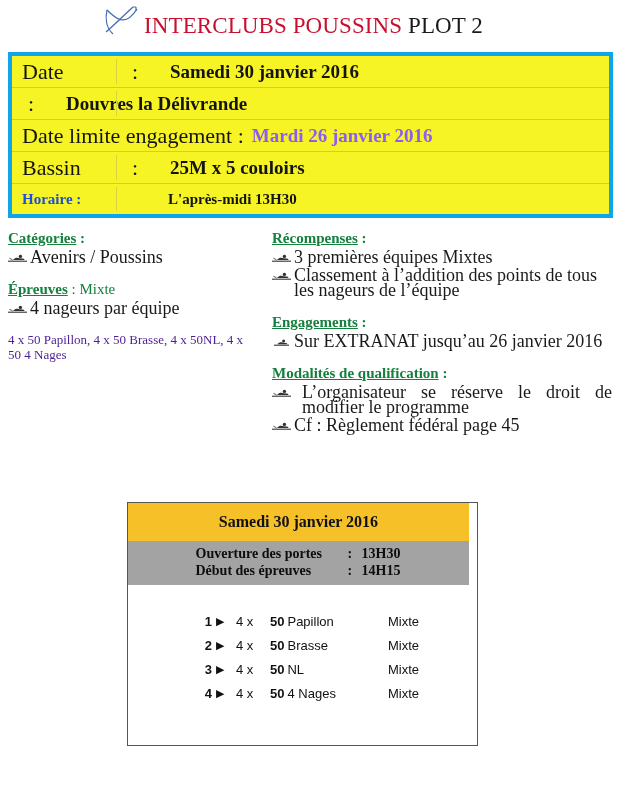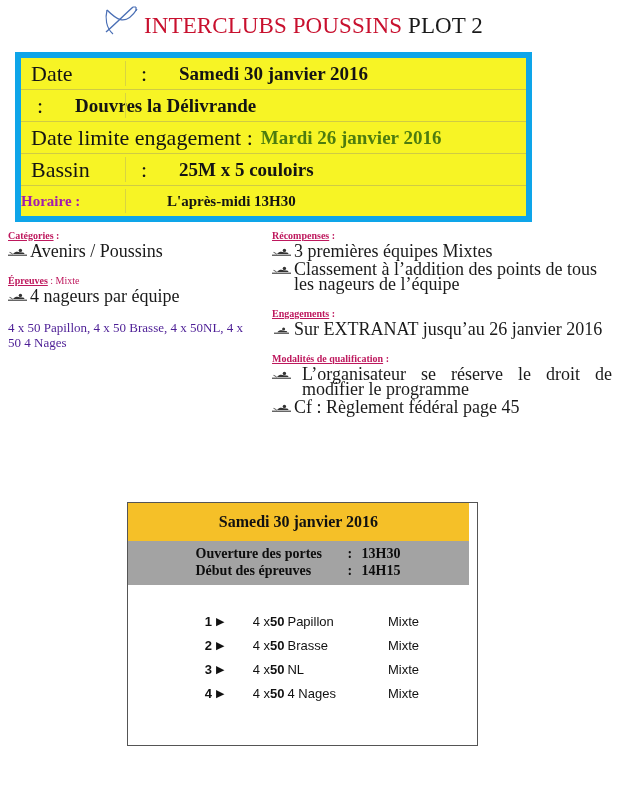--- a/index.html
+++ b/index.html
@@ -23,69 +23,69 @@
   }
   .title-text{
     font-size:23px;font-weight:normal;letter-spacing:.1px;
     white-space:nowrap;
   }
   .title-main{color:#C8102E;}
   .title-sub{color:#1a1a1a;}
 
   
   .info-table{
-    position:absolute;left:15px;top:52px;width:517px;
+    position:absolute;left:8px;top:52px;width:605px;
     background:#F7F425;
-    border:6px solid #0ea5e9;
+    border:4px solid #0ea5e9;
     box-sizing:border-box;
   }
   .info-row{
     display:flex;align-items:center;
     border-bottom:1px solid #cfcb44;
     box-sizing:border-box;
     position:relative;
   }
   .info-row:last-child{border-bottom:none;}
   .r-big{height:32px;}
   .r-last{height:30px;}
   .lbl{
     font-size:22px;color:#141414;
     padding-left:10px;white-space:nowrap;
   }
   .lbl-sm{
-    font-size:15px;font-weight:bold;color:#a21caf;
-    padding-left:0;white-space:nowrap;
+    font-size:15px;font-weight:bold;color:#1d4ed8;
+    padding-left:10px;white-space:nowrap;
   }
   .colon{
     font-size:22px;color:#141414;width:38px;text-align:center;
   }
   .val{
     font-size:19px;font-weight:bold;color:#141414;
     white-space:nowrap;
   }
   .val-sm{
     font-size:15px;font-weight:bold;color:#141414;
     white-space:nowrap;
   }
-  .val-red{color:#4d7c0f;}
+  .val-red{color:#8b5cf6;}
   .pad-val{padding-left:16px;}
   .divider-v{
     position:absolute;left:104px;top:3px;bottom:3px;width:1px;
     background:#d8d441;
   }
 
   
   .cols{
     position:absolute;left:0;top:230px;width:627px;height:220px;
   }
   .col-left{position:absolute;left:8px;top:0;width:250px;}
   .col-right{position:absolute;left:272px;top:0;width:340px;}
 
   .head{
-    font-size:10px;font-weight:bold;color:#be185d;
+    font-size:15px;font-weight:bold;color:#15803d;
     margin:0 0 3px 0;
   }
   .head u{text-decoration:underline;}
   .head .plain{text-decoration:none;font-weight:bold;}
 
   .bullet-line{
     display:flex;align-items:flex-start;
     font-size:18px;line-height:15px;color:#1a1a1a;
     margin:0 0 3px 0;
   }
@@ -132,21 +132,21 @@
     display:flex;align-items:center;
     font-family:"Liberation Sans", sans-serif;
     font-size:13px;color:#111;
     height:24px;
   }
   .ev-num{
     width:84px;text-align:right;font-weight:bold;
     padding-right:4px;
   }
   .ev-tri{width:20px;text-align:left;font-size:11px;}
-  .ev-mult{width:34px;text-align:right;}
+  .ev-mult{width:34px;text-align:left;}
   .ev-dist{font-weight:bold;padding-right:3px;}
   .ev-stroke{width:118px;text-align:left;}
   .ev-cat{text-align:left;}
 </style>
 </head>
 <body>
 
 <div class="title-row">
   <div class="title-text">
     <span class="title-main">INTERCLUBS POUSSINS</span><span class="title-sub"> PLOT 2</span>

